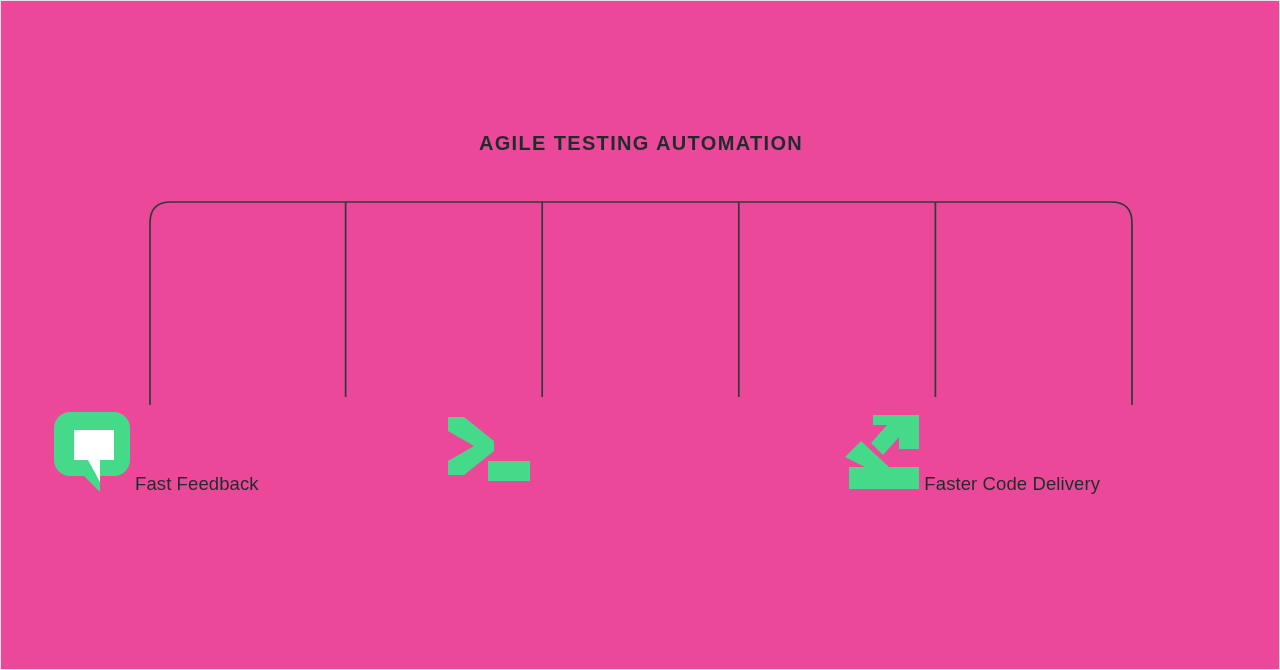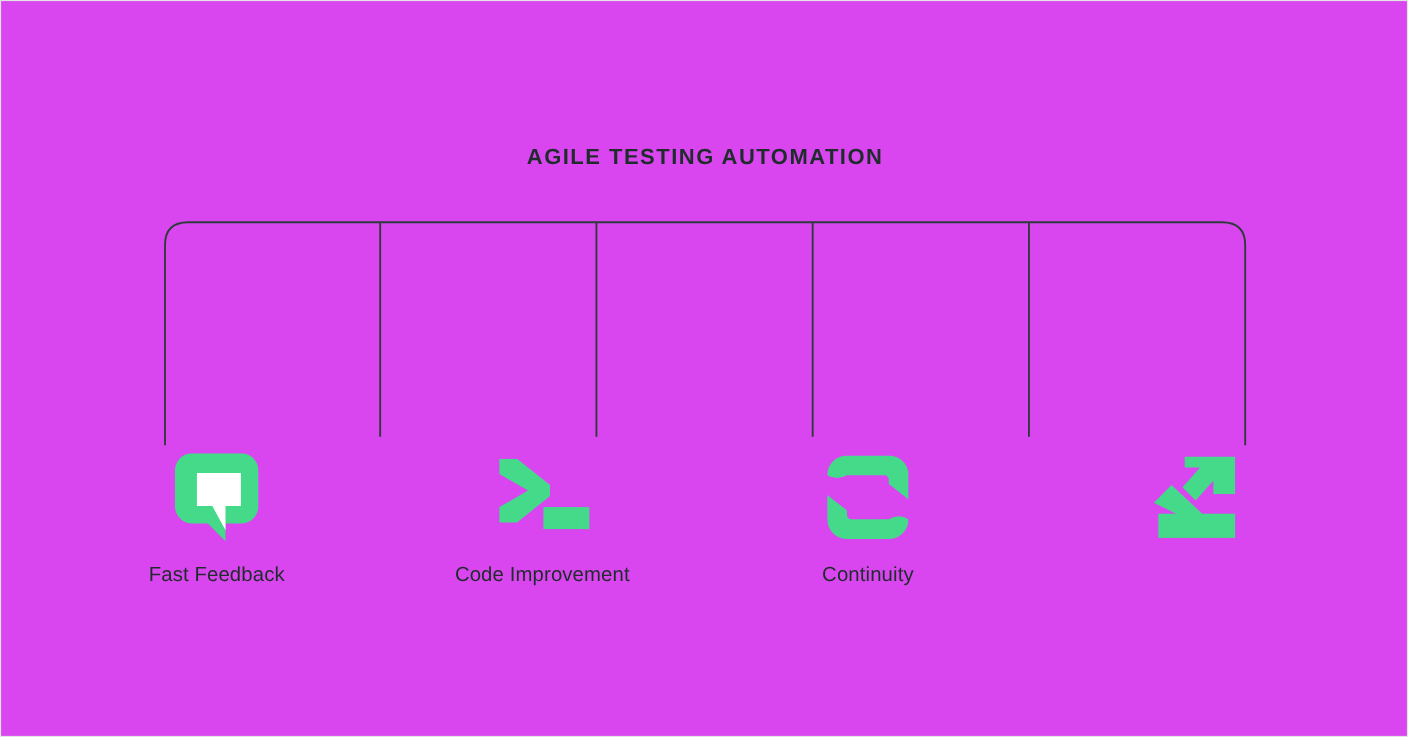--- a/index.html
+++ b/index.html
@@ -11,21 +11,21 @@
     width: 1280px;
     height: 670px;
     overflow: hidden;
     font-family: "Liberation Sans", sans-serif;
   }
 
   #canvas {
     position: relative;
     width: 1280px;
     height: 670px;
-    background: #d946ef;
+    background: #ec4899;
     box-sizing: border-box;
     border: 1px solid #e3e3e3;
   }
 
   
   #title {
     position: absolute;
     left: 0;
     top: 131px;
     width: 1280px;
@@ -54,22 +54,22 @@
     top: 408px;
     width: 1184px;
     height: 140px;
     display: flex;
     flex-direction: row;
     align-items: flex-start;
   }
   .item {
     flex: 1 1 0;
     display: flex;
-    flex-direction: column;
-    align-items: center;
+    flex-direction: row;
+    align-items: flex-end;
   }
   .icon-wrap {
     width: 86px;
     height: 86px;
     display: flex;
     align-items: center;
     justify-content: center;
   }
   .icon-wrap svg {
     display: block;
@@ -113,38 +113,29 @@
     </div>
 
 
     <div class="item">
       <div class="icon-wrap">
         <svg width="86" height="70" viewBox="0 0 86 70">
           <path fill="#45d98a" d="M4 0 L20 0 L50 24 L50 34 L20 58 L4 58 L4 44 L30 29 L4 14 Z"></path>
           <rect x="44" y="44" width="42" height="20" fill="#45d98a"></rect>
         </svg>
       </div>
-      <div class="item-label">Code Improvement</div>
     </div>
 
-    <div class="item">
-      <div class="icon-wrap">
-        <svg width="74" height="76" viewBox="0 0 74 76">
-          <path fill="#45d98a" d="M18 0 H56 A18 18 0 0 1 74 18 V40 L56 26 V22 A4 4 0 0 0 52 18 H18 A18 18 0 0 1 0 18 A18 18 0 0 1 18 0 Z"></path>
-          <path fill="#45d98a" d="M56 76 H18 A18 18 0 0 1 0 58 V36 L18 50 V54 A4 4 0 0 0 22 58 H56 A18 18 0 0 1 74 58 A18 18 0 0 1 56 76 Z"></path>
-        </svg>
-      </div>
-      <div class="item-label">Continuity</div>
-    </div>
 
 
     <div class="item">
       <div class="icon-wrap">
         <svg width="76" height="74" viewBox="0 0 76 74">
           <path fill="#45d98a" d="M76 0 L76 34 L56 34 L56 22 L40 40 L28 28 L44 10 L30 10 L30 0 Z"></path>
           <path fill="#45d98a" d="M2 42 L18 26 L46 52 L30 56 Z"></path>
           <rect x="6" y="52" width="70" height="22" fill="#45d98a"></rect>
         </svg>
       </div>
+      <div class="item-label">Faster Code Delivery</div>
     </div>
 
   </div>
 </div>
 
 </body></html>

